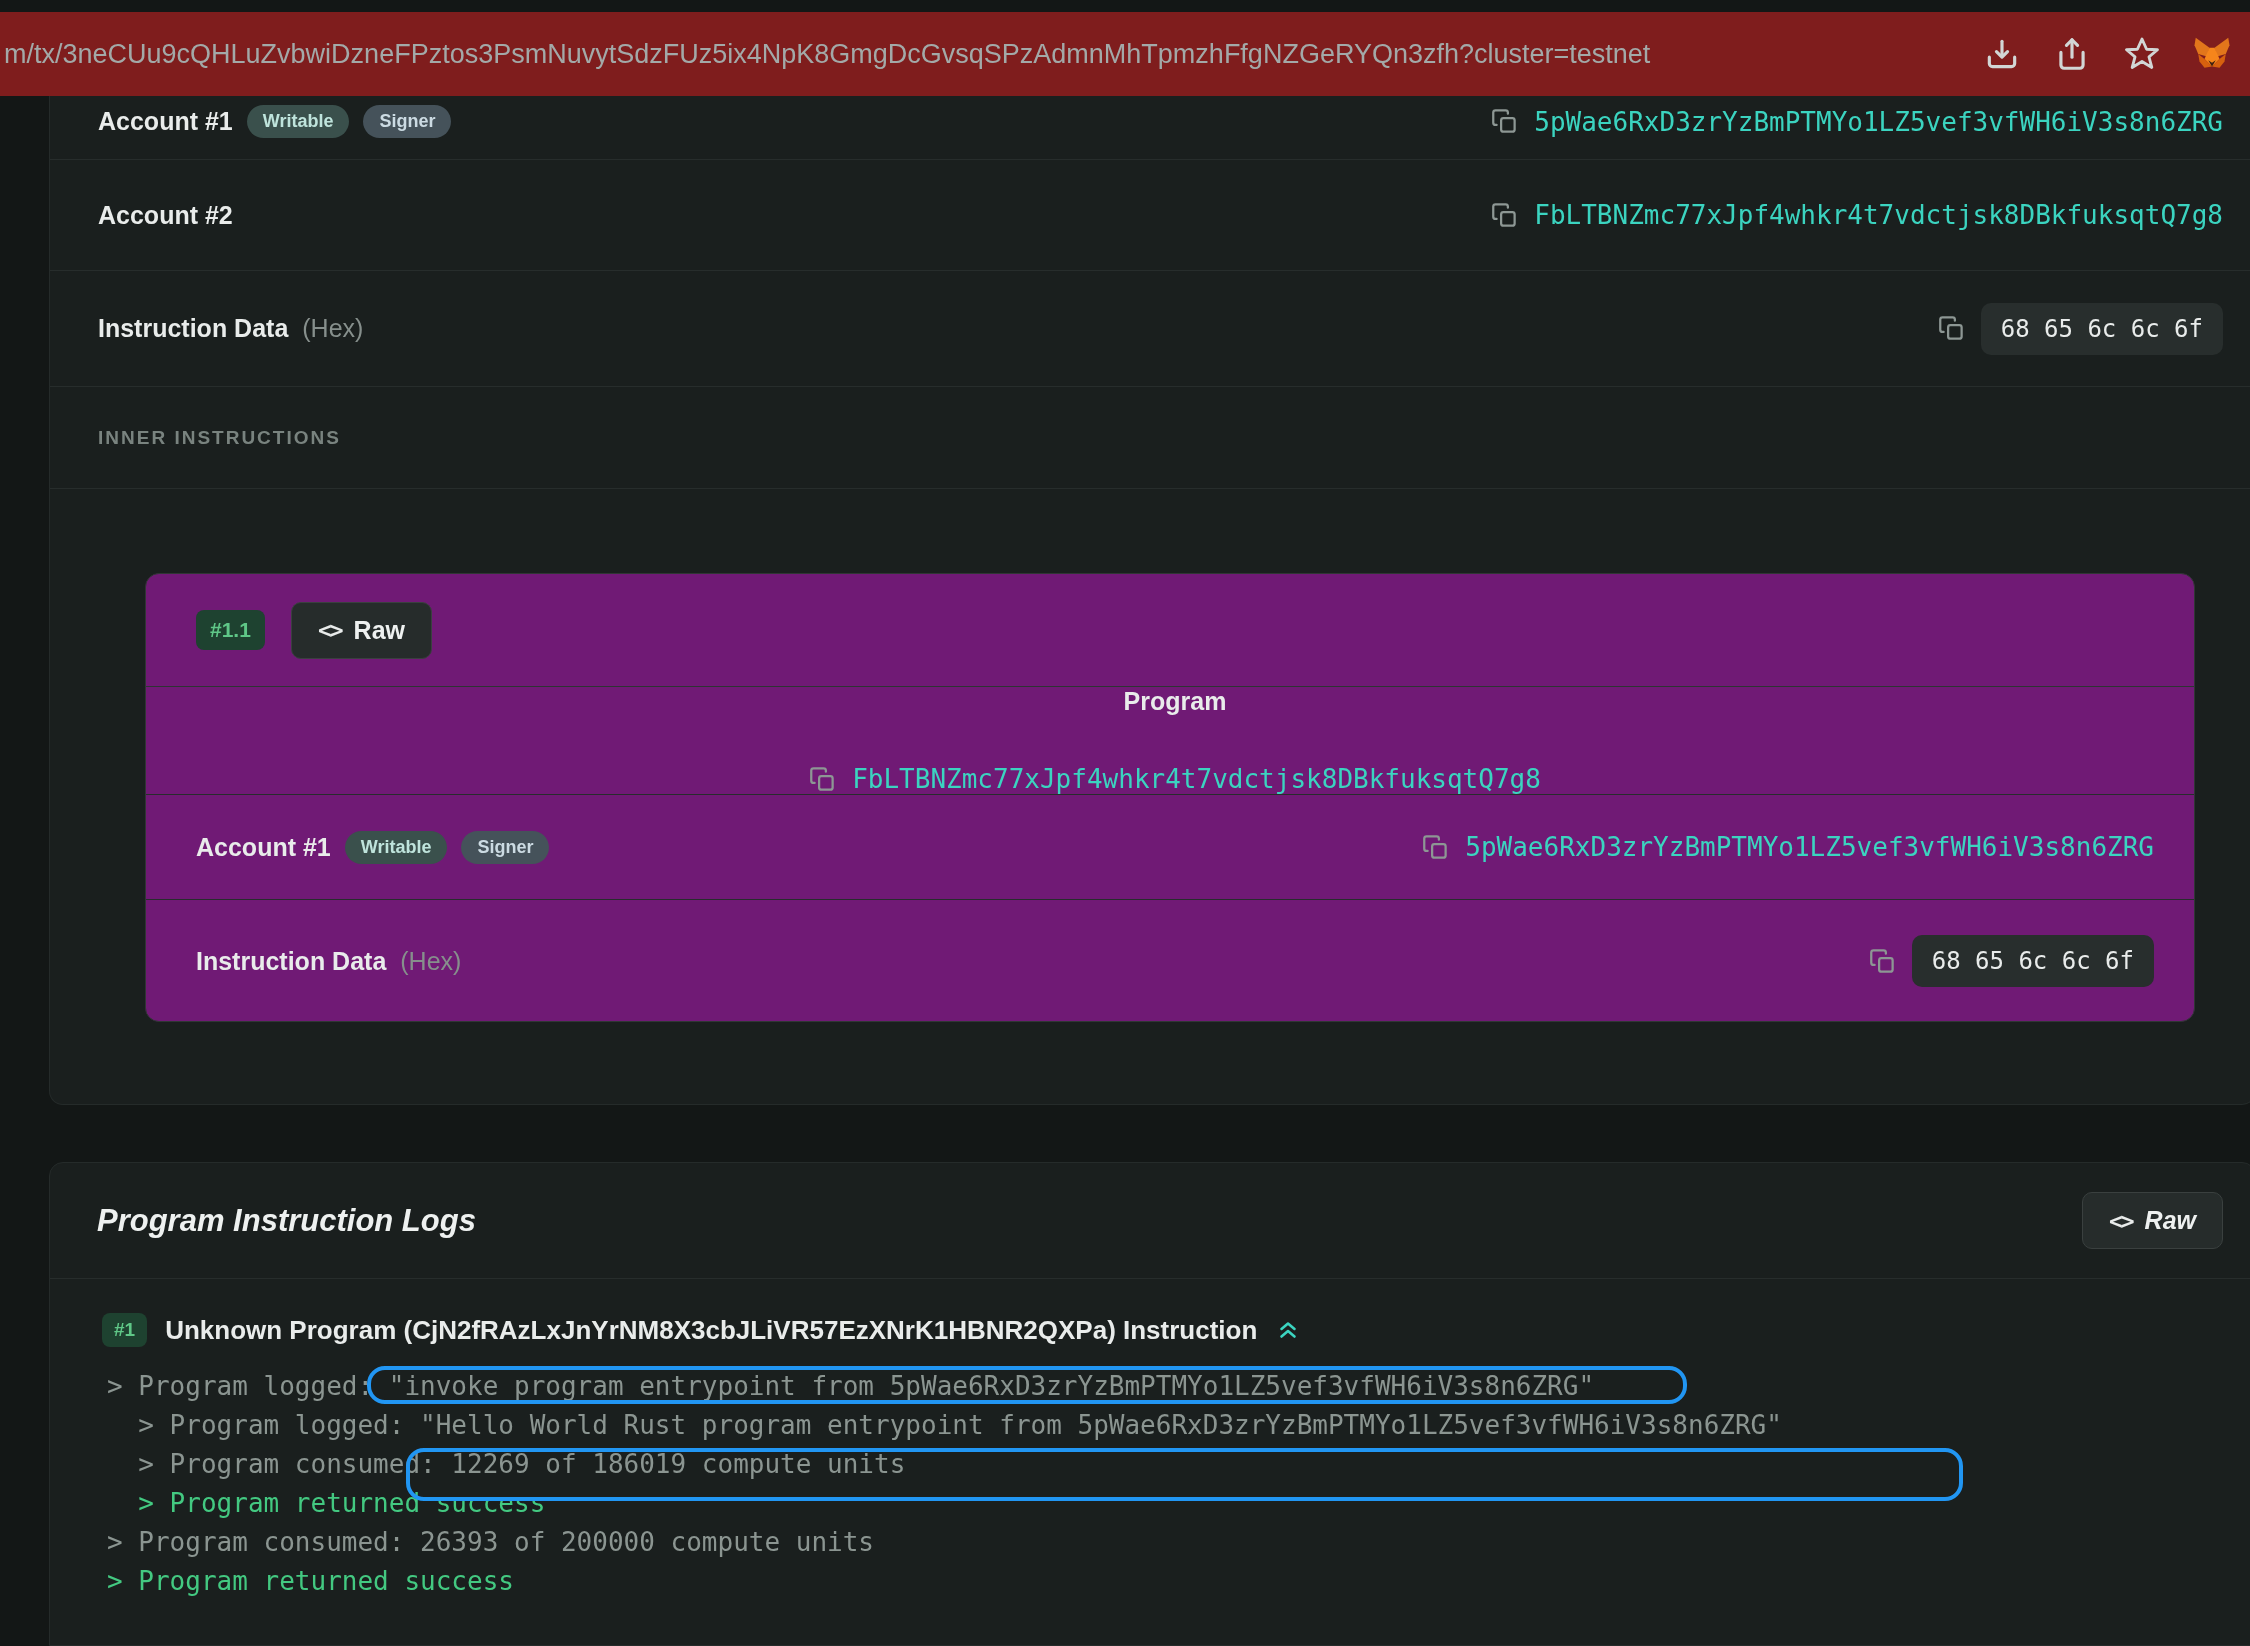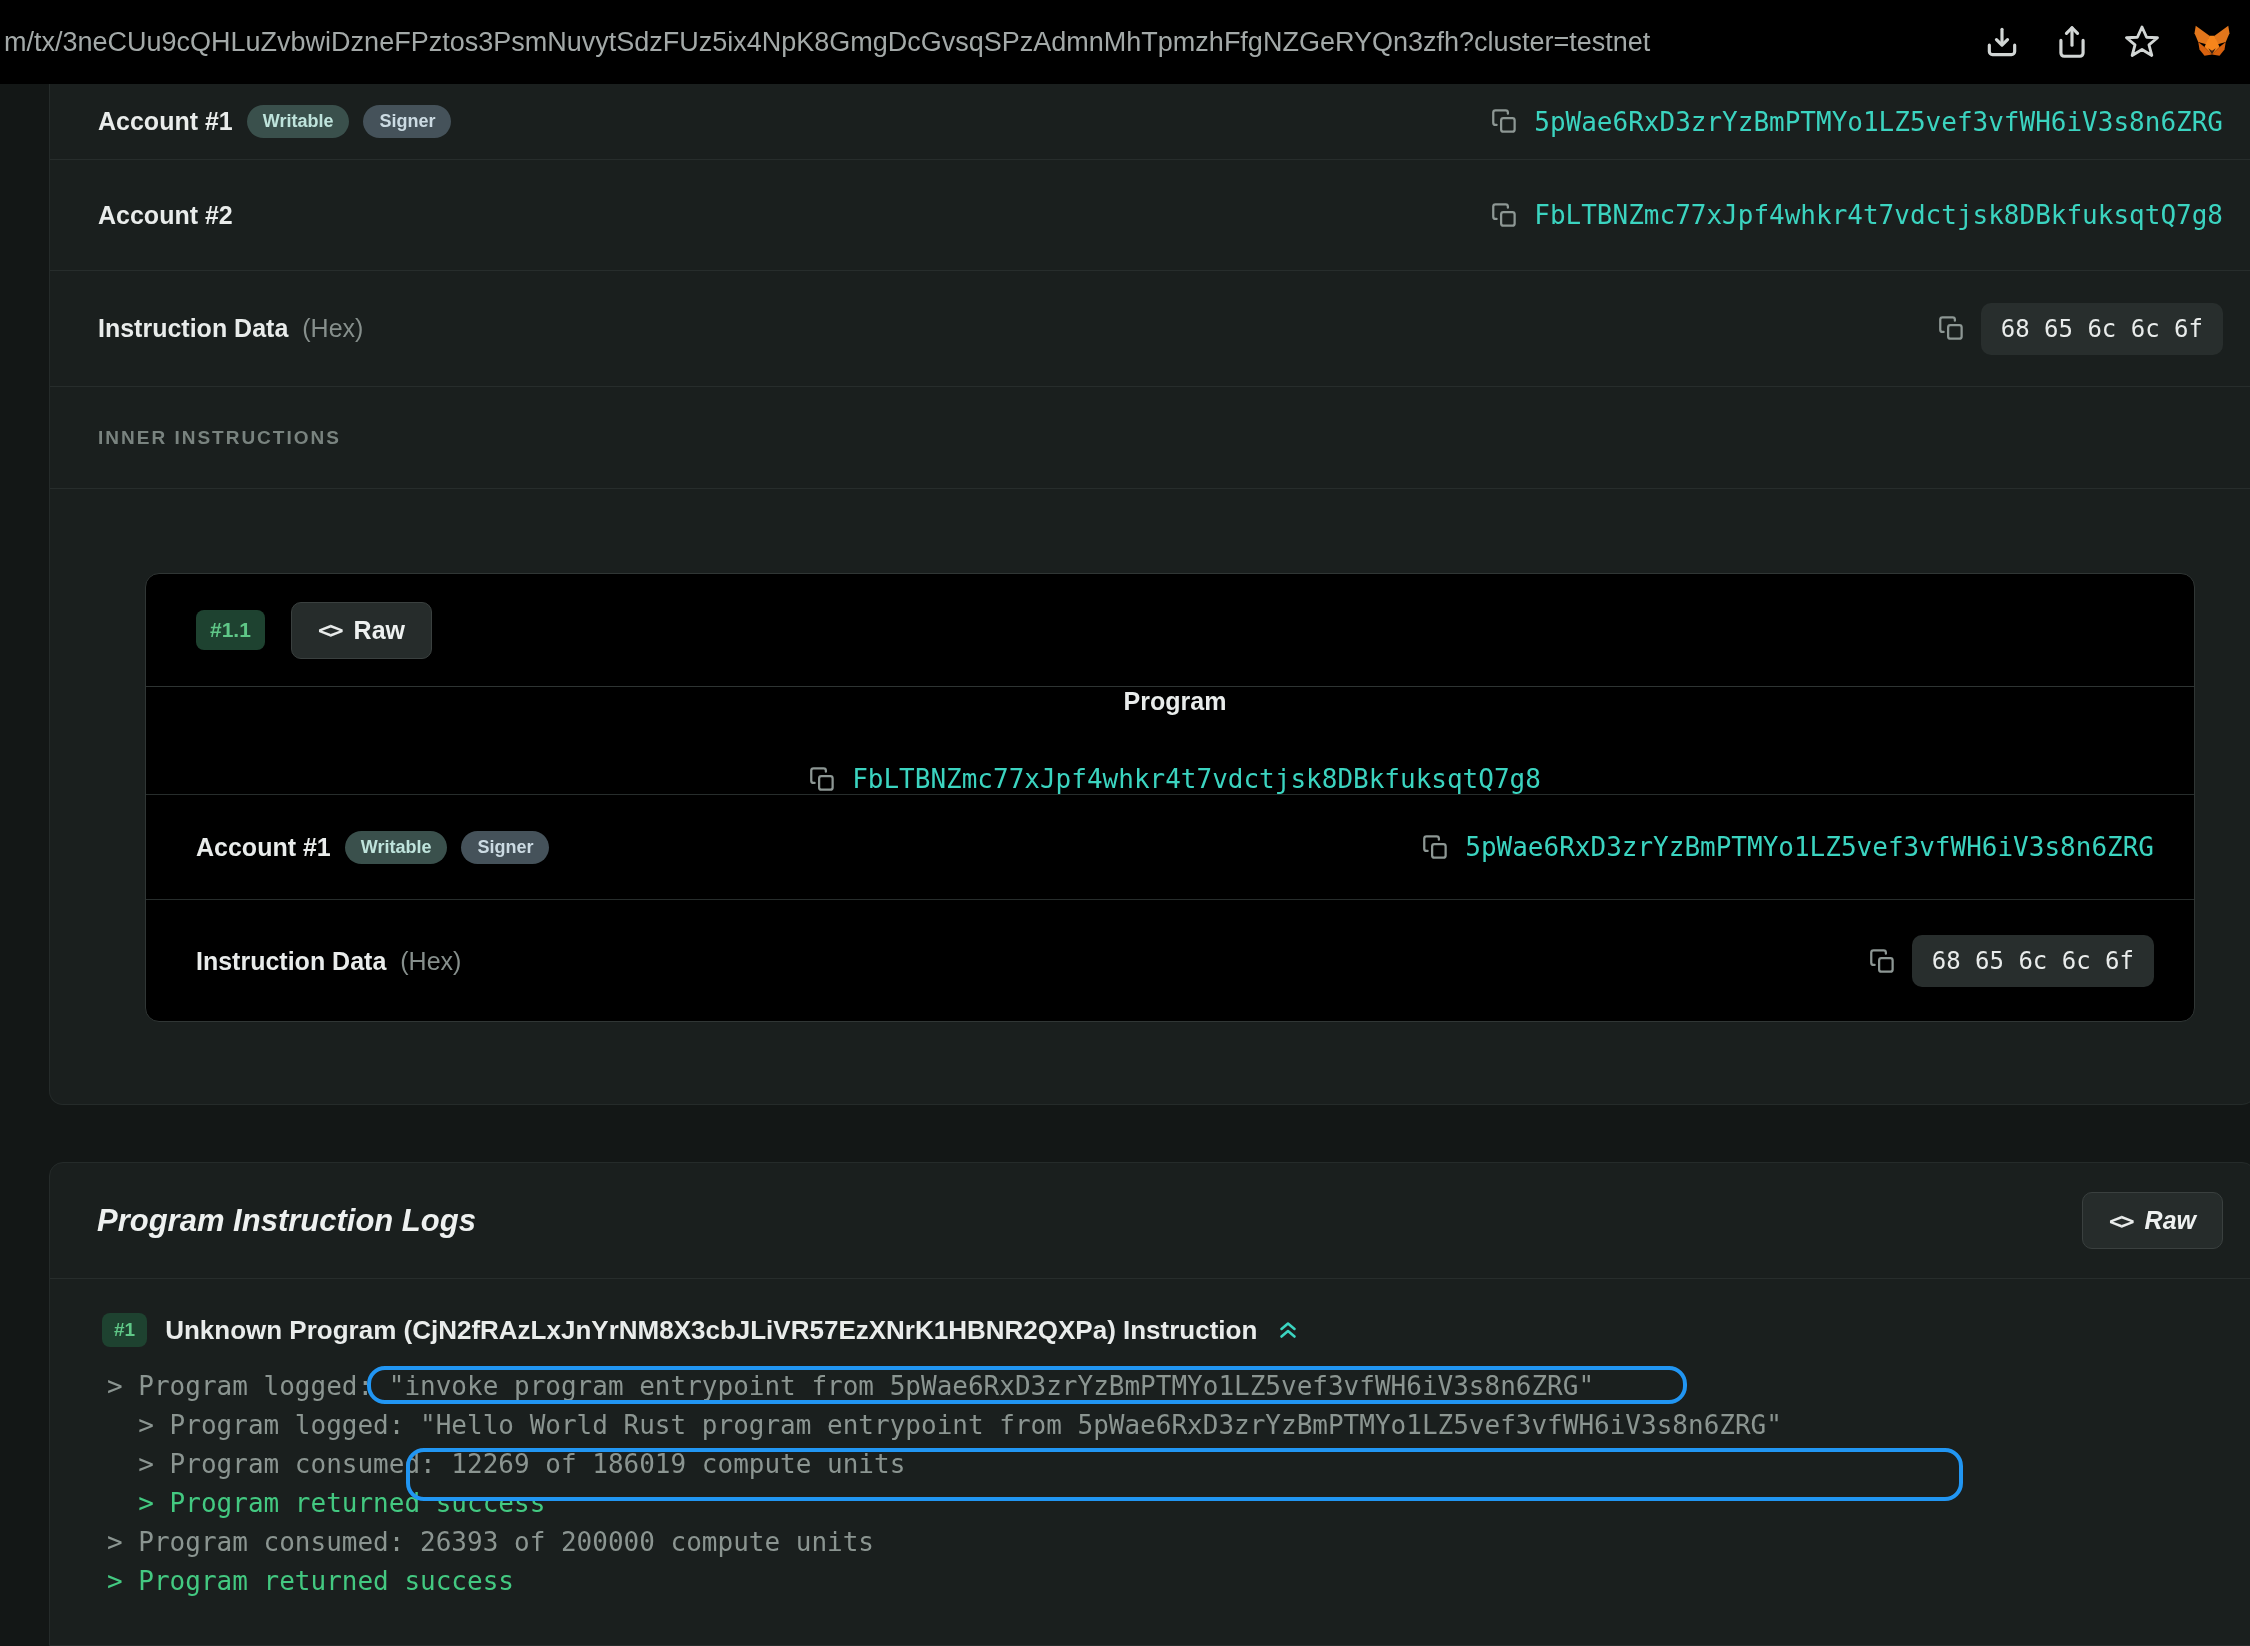--- a/index.html
+++ b/index.html
@@ -1,22 +1,22 @@
 <!DOCTYPE html>
 <html><head>
 <meta charset="utf-8">
 <style>
   * { margin:0; padding:0; box-sizing:border-box; }
   html,body { width:2250px; height:1646px; background:#131716; overflow:hidden;
               font-family:"Liberation Sans", sans-serif; }
   .page { position:relative; width:2250px; height:1646px; }
 
   
-  .topbar { position:absolute; top:0; left:0; width:2250px; height:84px;
-            background:#000000; display:flex; align-items:center; z-index:5; }
+  .topbar { position:absolute; top:12px; left:0; width:2250px; height:84px;
+            background:#7f1d1d; display:flex; align-items:center; z-index:5; }
   .url { flex:1; color:#a3a9a8; font-size:27px; padding-left:4px;
          white-space:nowrap; overflow:hidden; }
   .topbar-icons { display:flex; align-items:center; gap:30px; padding-right:18px; }
   .tb-icon { width:40px; height:40px; display:flex; align-items:center; justify-content:center; cursor:pointer; }
 
   
   .card { position:absolute; left:49px; width:2207px; background:#1a1f1e;
           border:1px solid #252b2a; }
   .main-card { top:84px; height:1021px; border-top:none; border-radius:0 0 14px 14px; overflow:hidden; }
   .logs-card { top:1162px; height:484px; border-radius:14px 14px 0 0; overflow:hidden; }
@@ -38,21 +38,21 @@
   .address { font-size:26px; color:#3bd4c0; cursor:pointer; }
   .hex-pill { background:#282e2d; border-radius:10px; padding:12px 20px;
               font-size:24px; color:#e9eceb; }
   .copy-btn { display:flex; align-items:center; cursor:pointer; }
 
   .section-label-row { height:102px; display:flex; align-items:center;
                        padding-left:48px; border-bottom:1px solid #272d2c; }
   .section-label { font-size:19px; font-weight:bold; color:#79837f; letter-spacing:2px; }
 
   .inner-body { height:616px; padding:84px 60px 0 95px; }
-  .inner-card { background:#000000; border:1px solid #303635; border-radius:14px;
+  .inner-card { background:#701a75; border:1px solid #303635; border-radius:14px;
                 height:449px; overflow:hidden; }
   .inner-header { display:flex; align-items:center; gap:26px; height:113px;
                   padding:0 40px 0 50px; border-bottom:1px solid #2e3433; }
   .inner-title { flex:1; font-size:31px; font-weight:bold; color:#eef1f0;
                  white-space:nowrap; overflow:hidden; }
   .idx-badge { background:#1e4230; color:#5fc787; font-weight:bold;
                font-size:21px; padding:8px 14px; border-radius:8px; }
   .idx-badge-sm { font-size:19px; padding:6px 12px; }
   .inner-row { padding:0 40px 0 50px; }
   .inner-row-1 { height:108px;flex-direction:column; } .inner-row-2 { height:105px; }

